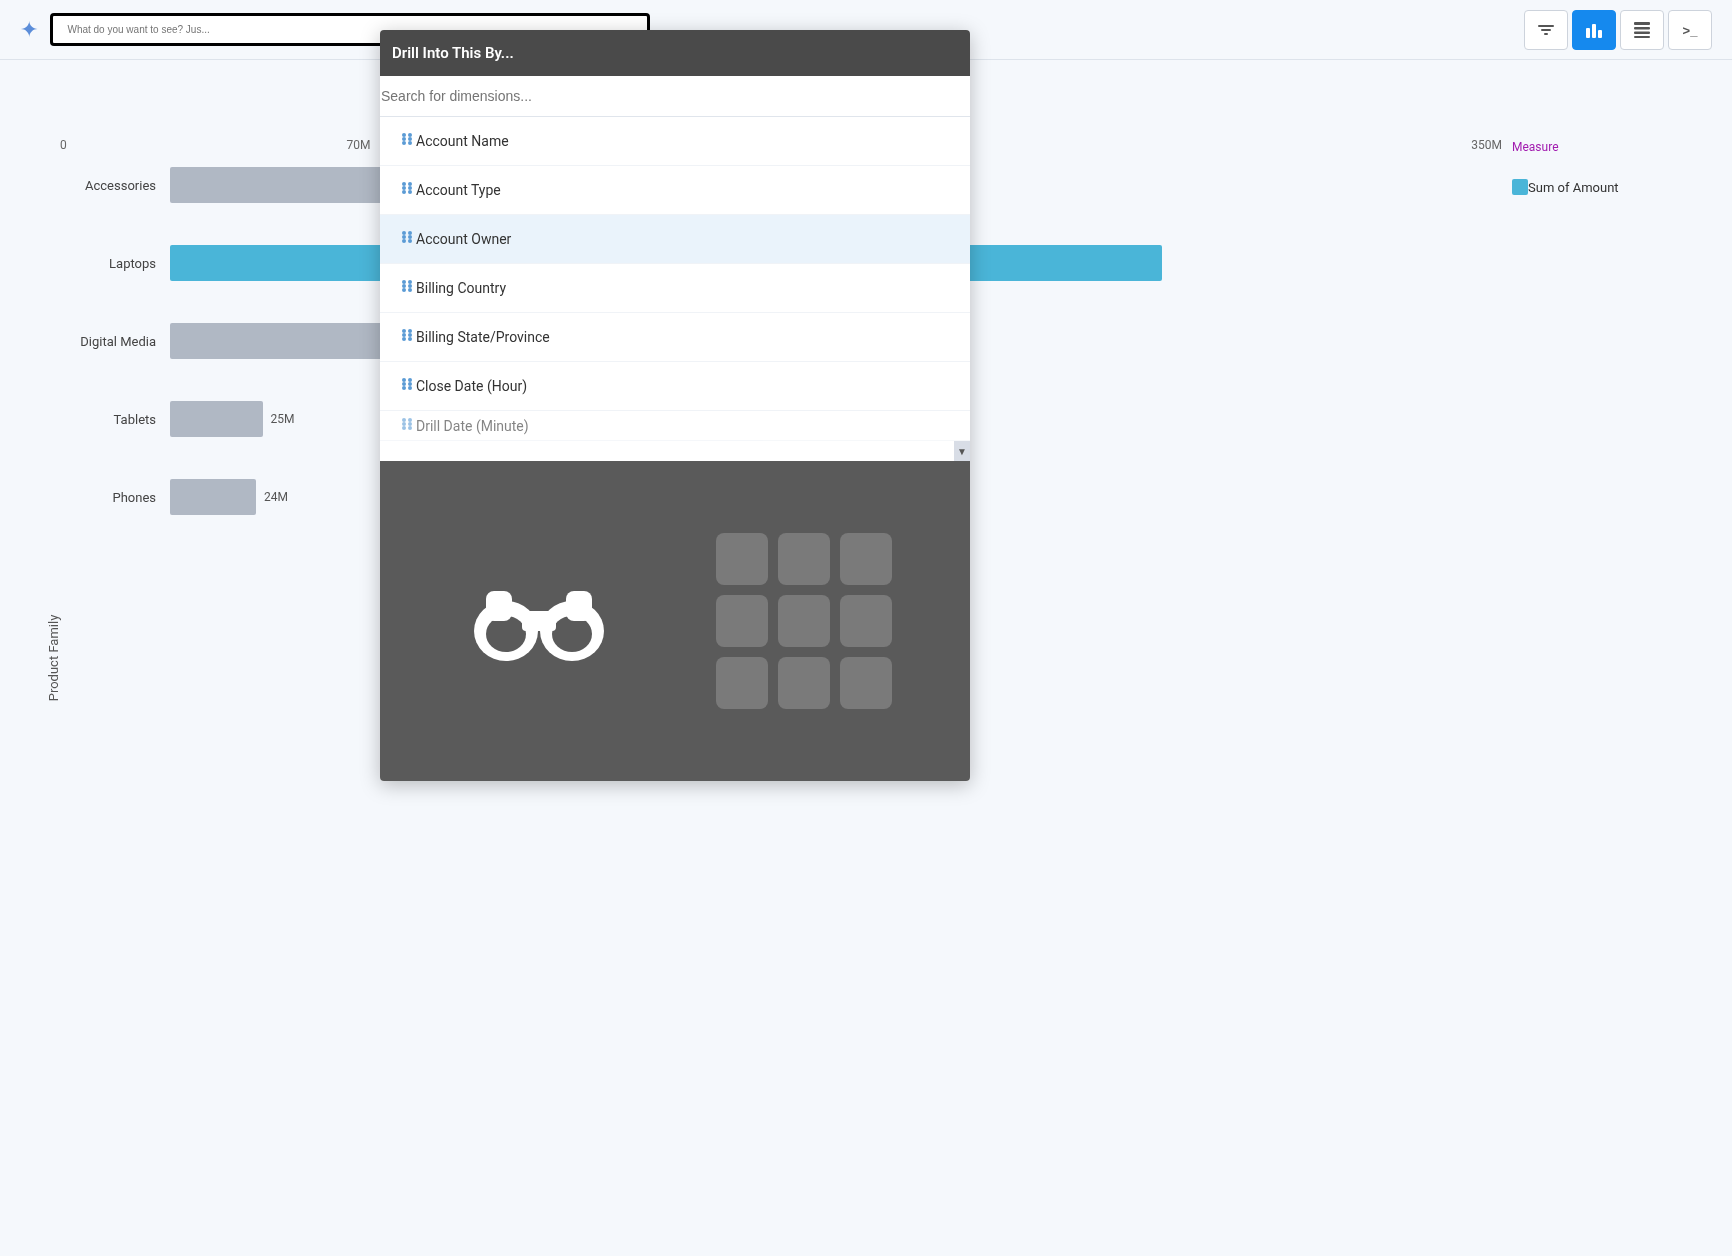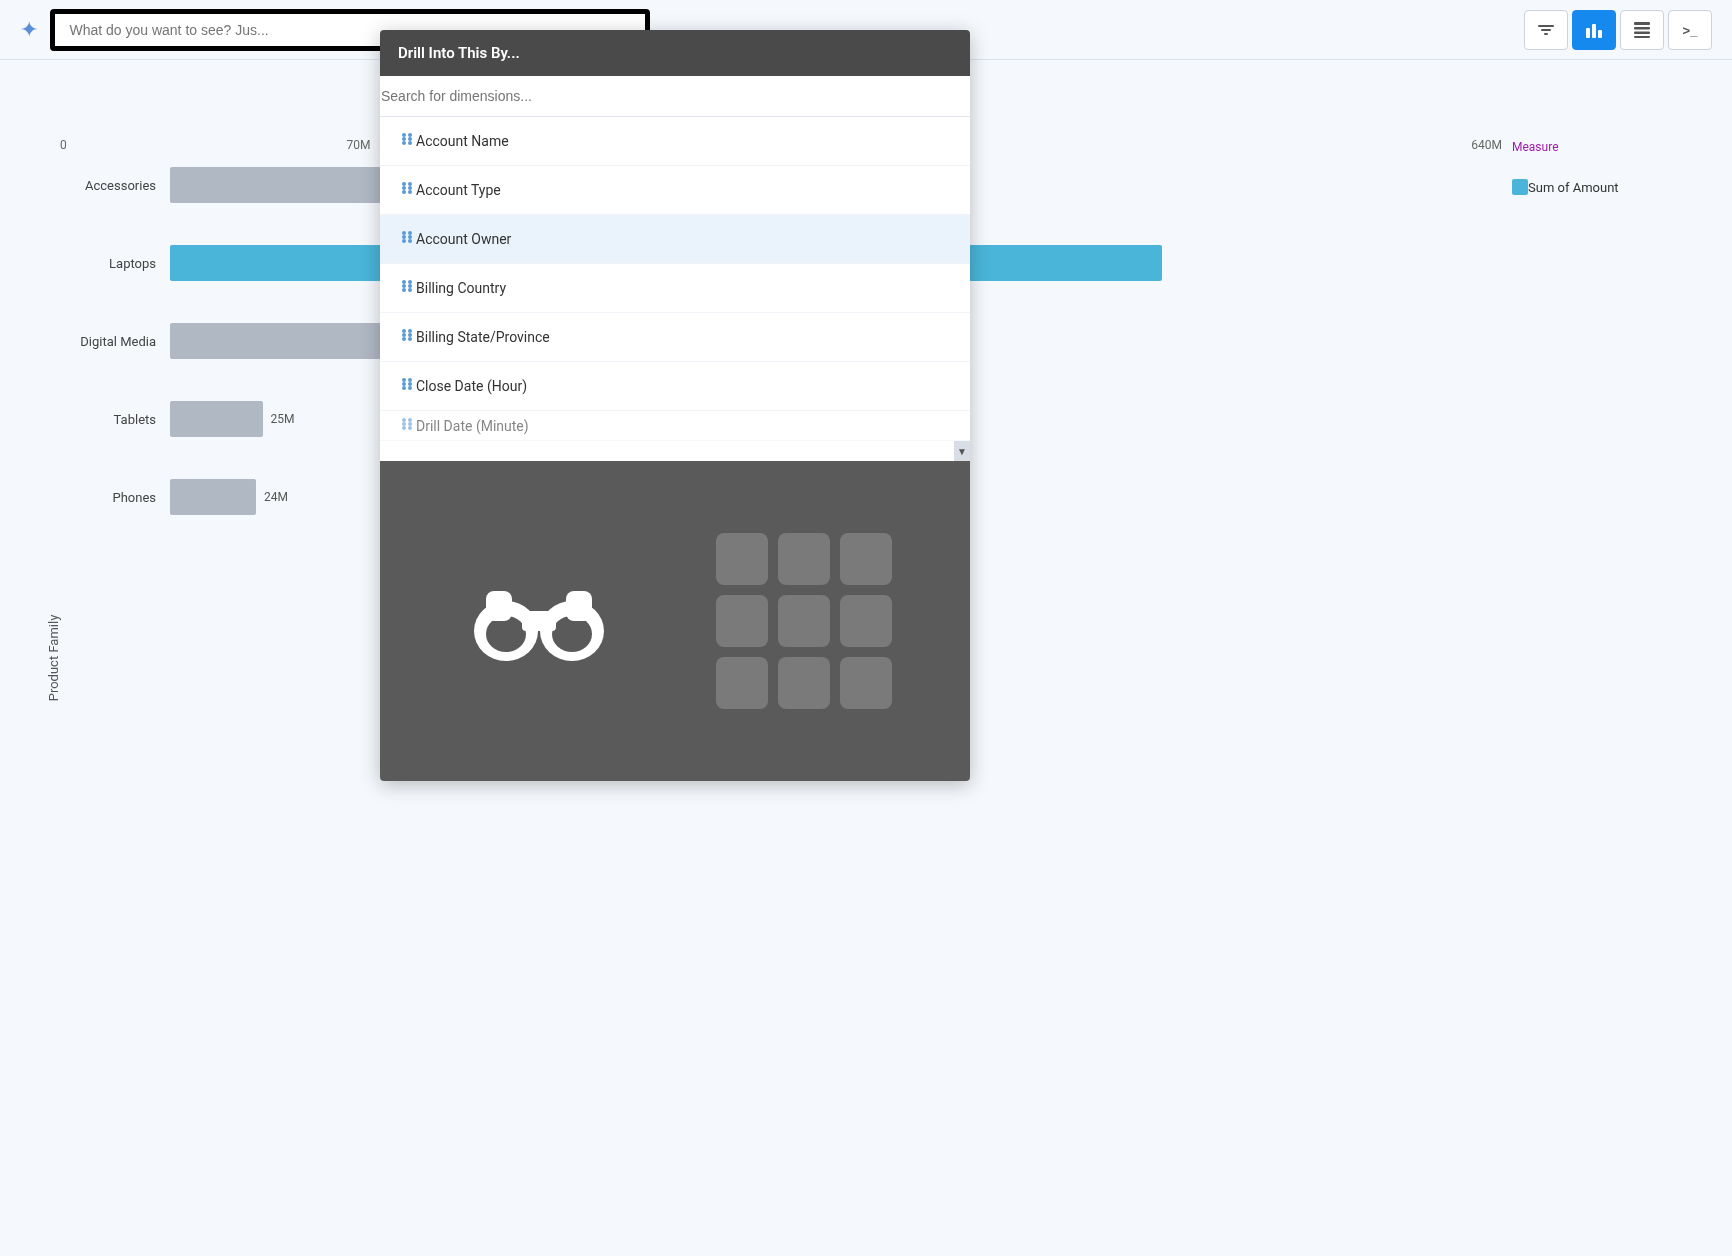--- a/index.html
+++ b/index.html
@@ -35,24 +35,24 @@
     }
 
     .ai-icon {
       color: #5b8dd9;
       font-size: 22px;
     }
 
     .search-bar {
       flex: 1;
       background: white;
-      border: 5px solid #000000;
+      border: 3px solid #000000;
       border-radius: 4px;
       padding: 8px 14px;
-      font-size: 14px;
+      font-size: 10px;
       color: #888;
       max-width: 600px;
     }
 
     .toolbar-buttons {
       position: absolute;
       right: 20px;
       top: 10px;
       display: flex;
       gap: 4px;
@@ -210,21 +210,21 @@
       background: white;
       border-radius: 4px;
       box-shadow: 0 4px 20px rgba(0,0,0,0.25);
       overflow: hidden;
       z-index: 100;
     }
 
     .drill-header {
       background: #4a4a4a;
       color: white;
-      padding: 14px 18px;
+      padding: 14px 12px;
       font-size: 15px;
       font-weight: 600;
     }
 
     .drill-search {
       width: 100%;
       padding: 12px 1px;
       border: none;
       border-bottom: 1px solid #e0e5ec;
       font-size: 14px;
@@ -355,21 +355,21 @@
       <div class="measure-color"></div>
       <span>Sum of Amount</span>
     </div>
   </div>
 
   <div class="chart-inner">
 
     <div class="x-axis">
       <span class="x-label" style="left: 0%">0</span>
       <span class="x-label" style="left: 20%">70M</span>
-      <span class="x-label" style="right: -10px">640M</span>
+      <span class="x-label" style="right: -10px">350M</span>
     </div>
 
     <div class="bars-area">
 
       <div class="bar-row">
         <div class="bar-label">Accessories</div>
         <div class="bar-container">
           <div class="bar gray" style="width: 30%;"></div>
         </div>
       </div>

